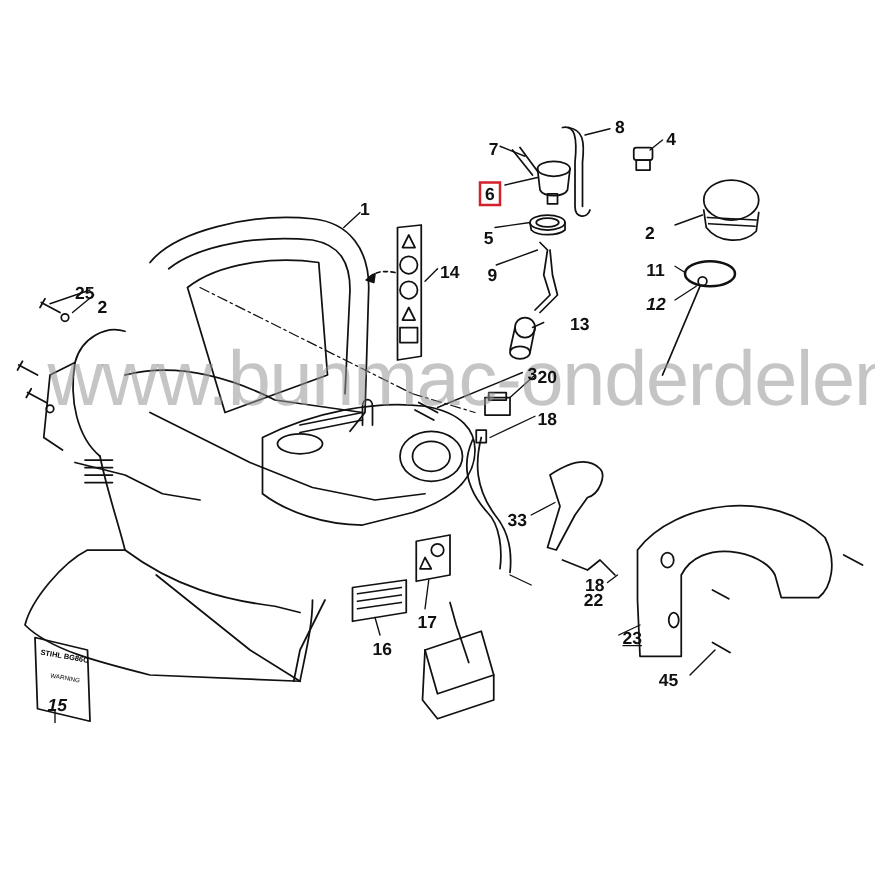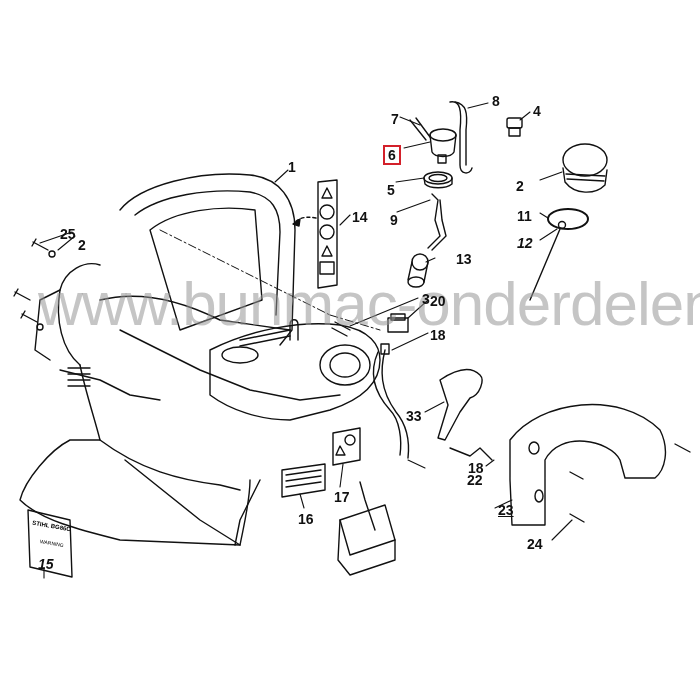--- a/index.html
+++ b/index.html
@@ -202,15 +202,15 @@
   <div class="lbl" style="left:352px;top:210px;">14</div>
   <div class="lbl" style="left:38px;top:557px;font-style:italic;">15</div>
   <div class="lbl" style="left:298px;top:512px;">16</div>
   <div class="lbl" style="left:334px;top:490px;">17</div>
   <div class="lbl" style="left:428px;top:461px;margin-left:40px;">18</div>
   <div class="lbl" style="left:430px;top:328px;">18</div>
   <div class="lbl" style="left:430px;top:294px;">20</div>
   <div class="lbl" style="left:406px;top:409px;">33</div>
   <div class="lbl" style="left:467px;top:473px;">22</div>
   <div class="lbl" style="left:498px;top:503px;text-decoration:underline;">23</div>
-  <div class="lbl" style="left:527px;top:537px;">24</div>
+  <div class="lbl" style="left:527px;top:537px;">45</div>
   <div class="lbl" style="left:60px;top:227px;">25</div>
 </div>
 
 </body></html>

